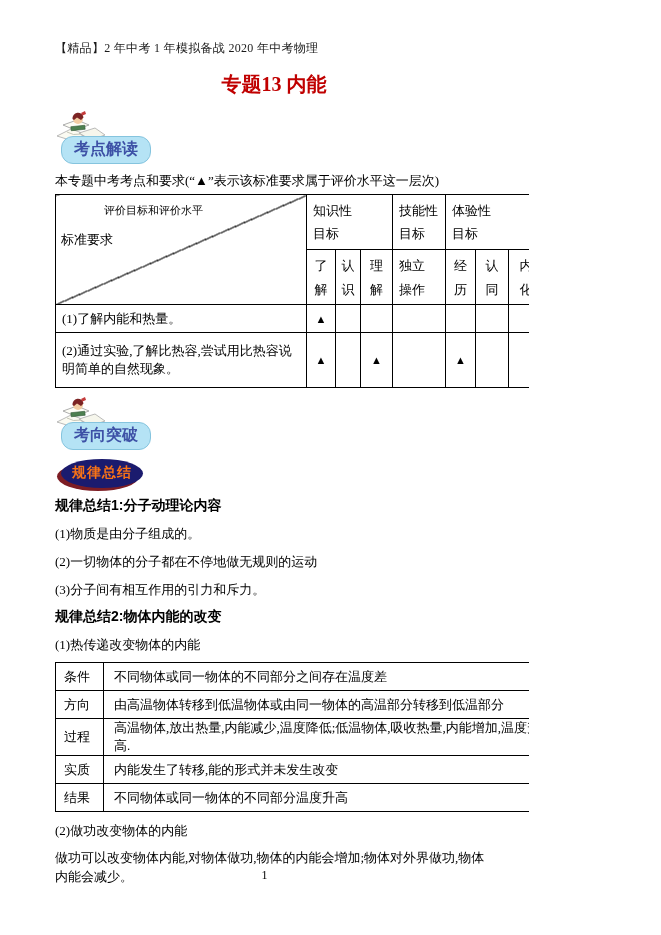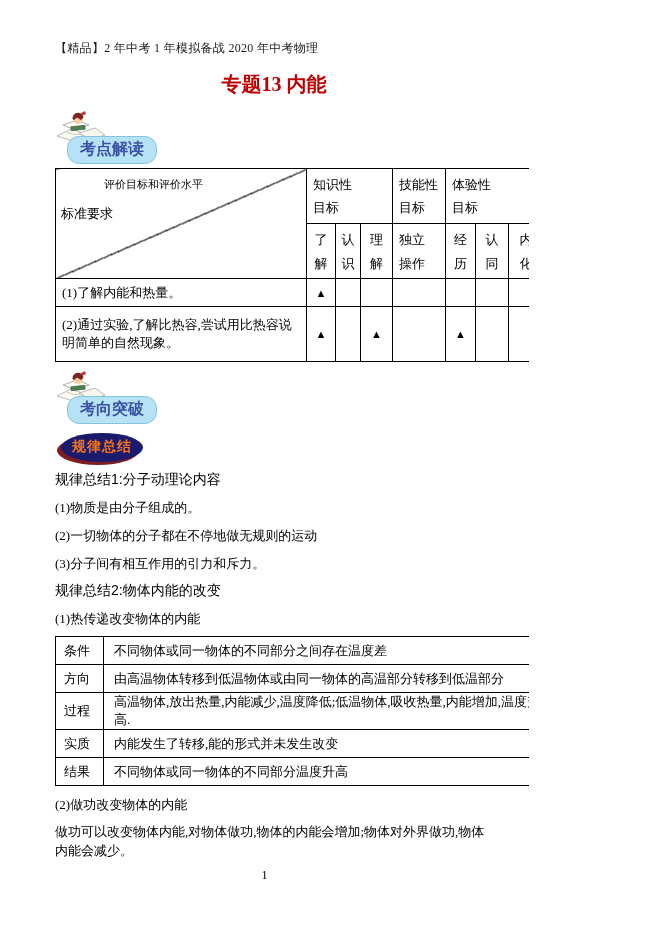--- a/index.html
+++ b/index.html
@@ -27,21 +27,21 @@
     color: #c00000;
     font-family: "Liberation Serif", serif;
   }
   
   .badge-block { position: relative; height: 52px; width: 140px; }
   .badge-block.b1 { margin-top: 14px; }
   .badge-block.b2 { margin-top: 10px; }
   .badge-icon { position: absolute; top: -2px; left: 0; width: 52px; height: 34px; }
   .badge-pill {
     position: absolute;
-    left: 12px; top: 24px;
+    left: 6px; top: 24px;
     background: #b5e3f5;
     border: 1px solid #85c4de;
     border-radius: 12px;
     padding: 2px 12px 3px 12px;
     font-size: 16px;
     font-weight: bold;
     color: #3d51a6;
     font-family: "Liberation Serif", serif;
     white-space: nowrap;
   }
@@ -80,21 +80,21 @@
     font-size: 14px;
     font-weight: bold;
     padding: 5px 0 6px 0;
     box-shadow: -4px 3px 0 #7d1d24;
     letter-spacing: 1px;
     font-family: "Liberation Serif", serif;
   }
   .bold-head {
     margin-top: 9px;
     font-size: 14px;
-    font-weight: normal;
+    font-weight: bold;
     font-family: "Liberation Sans", sans-serif;
   }
   .list-item { margin-top: 9px; font-size: 13px; line-height: 19px; }
   
   .heat-table { margin-top: 8px; width: 498px; }
   .heat-table td { height: 28px; }
   .heat-table td.hlabel { width: 48px; text-align: left; padding-left: 8px; }
   .heat-table td.htext { text-align: left; padding-left: 10px; padding-right: 4px; }
   .para { margin-top: 8px; font-size: 13px; line-height: 19px; }
   .page-num {
@@ -121,20 +121,21 @@
       <polygon points="8,15 22,10 34,15 20,20" fill="#fdfdf6" stroke="#999" stroke-width="0.8"></polygon>
       <rect x="16" y="16" width="14" height="4" fill="#4d8050" stroke="#335a38" stroke-width="0.6" transform="rotate(-6 23 18)"></rect>
       <circle cx="23" cy="9" r="5" fill="#f2cda4"></circle>
       <path d="M17.5,9 a5.5,5.5 0 0 1 11,-1.5 l-2.5,2.5 -4,-2.5 -3,2.5 z" fill="#7c2424"></path>
       <path d="M26,3 l4,-2 1,3 -3.5,1.5 z" fill="#c43a3a"></path>
       <path d="M12,22 q6,4 14,2" stroke="#b9b9a8" stroke-width="0.8" fill="none"></path>
     </svg>
     <div class="badge-pill">考点解读</div>
   </div>
 
+  <p class="intro">本专题中考考点和要求(“▲”表示该标准要求属于评价水平这一层次)</p>
 
   <table class="eval-table">
     <colgroup>
       <col style="width:251px">
         <col style="width:29px">
         <col style="width:25px">
         <col style="width:32px">
       <col style="width:53px">
         <col style="width:30px">
         <col style="width:33px">

